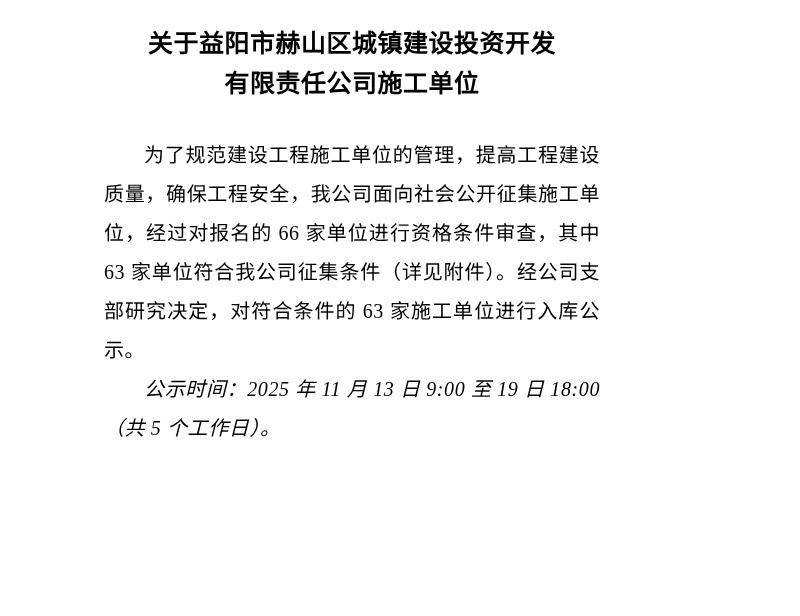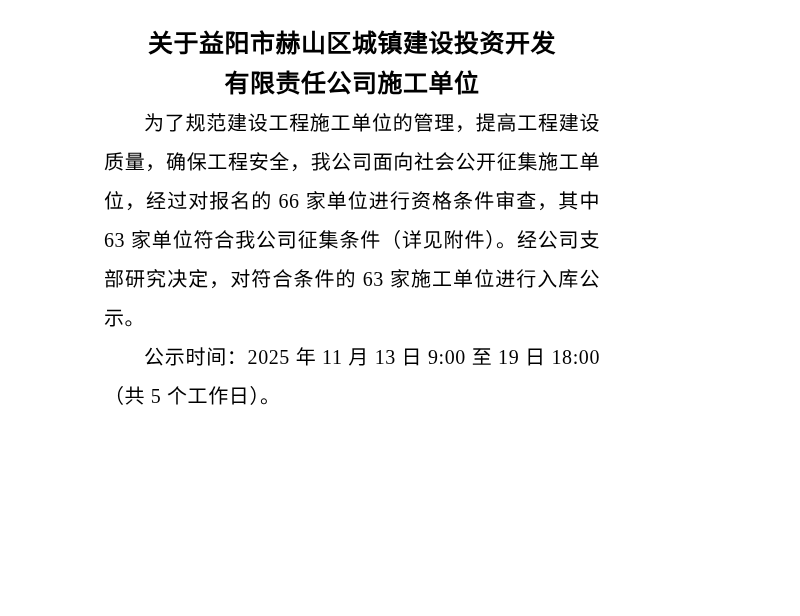--- a/index.html
+++ b/index.html
@@ -30,32 +30,34 @@
     line-height: 40px;
     letter-spacing: 0.5px;
     margin: 0;
     padding-top: 6px;
   }
   .doc-title .title-line {
     display: block;
     white-space: nowrap;
   }
   .body-block {
+    margin-top: 32px;
   }
   p.para {
     margin: 0;
     font-size: 20px;
     line-height: 39px;
     text-align: justify;
     text-justify: inter-ideograph;
     text-indent: 2em;
     letter-spacing: 0.6px;
   }
   p.para.tight {
     text-indent: 2em;
+    font-style: italic;
   }
 </style>
 </head>
 <body>
 
 <div class="page">
 
   <h1 class="doc-title">
     <span class="title-line">关于益阳市赫山区城镇建设投资开发</span>
     <span class="title-line">有限责任公司施工单位</span>

